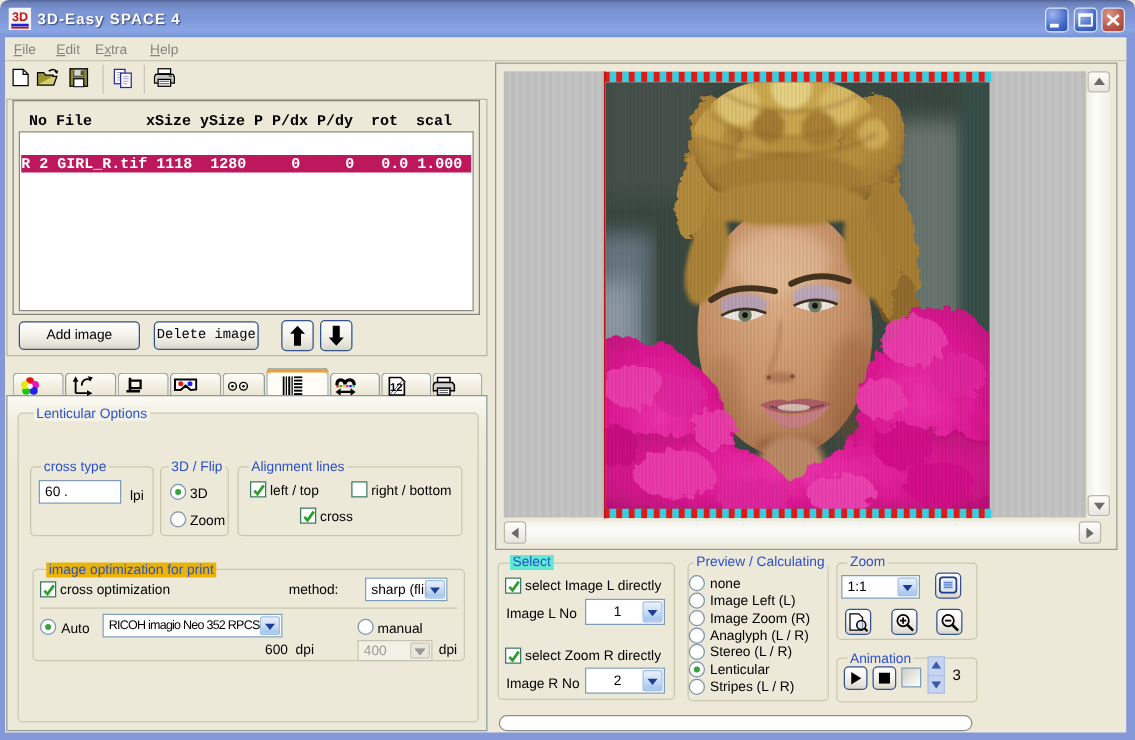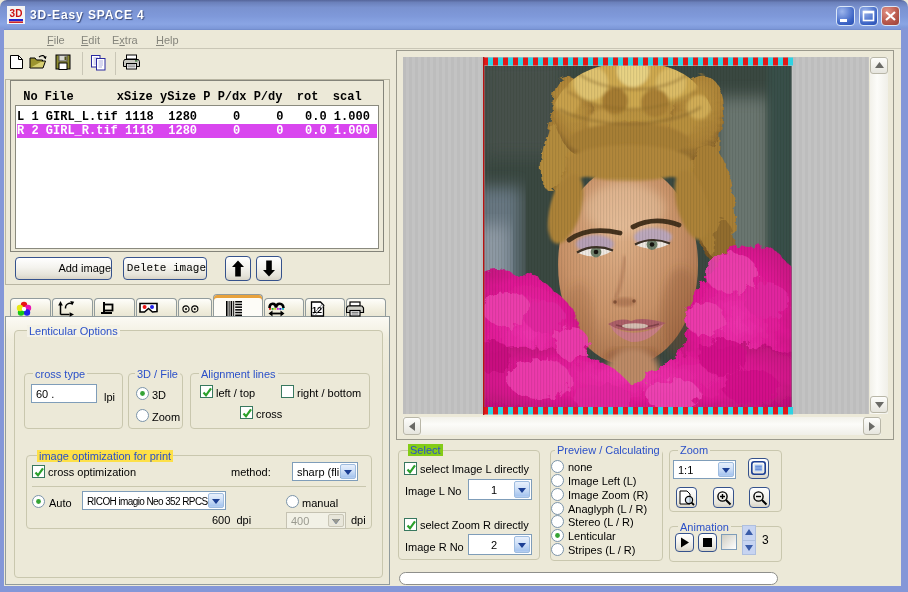--- a/index.html
+++ b/index.html
@@ -14,35 +14,35 @@
   #borderR { left:901px; top:28px; width:7px; height:560px; background:#8497d8; }
   #borderB { left:0; top:586px; width:908px; height:6px; background:#8497d8; }
   #appicon { left:7px; top:7px; width:17px; height:17px; background:#fff; border:1px solid #9aa8c8; }
   #apptitle { left:30px; top:8px; color:#fff; font-size:12px; font-weight:bold; letter-spacing:0.9px; text-shadow:1px 1px 1px #3a4a7a; }
   .tbtn { top:6px; width:19px; height:20px; border-radius:4px; border:1px solid #dbe7f7; }
   #btnmin  { left:836px; background:radial-gradient(circle at 30% 25%, #9cb5ec, #3a62c4 70%, #2a4fb0); }
   #btnmax  { left:859px; background:radial-gradient(circle at 30% 25%, #9cb5ec, #3a62c4 70%, #2a4fb0); }
   #btncls  { left:881px; background:radial-gradient(circle at 30% 25%, #e29286, #b6574a 60%, #9c4136); }
   
   #menubar { left:4px; top:30px; width:897px; height:19px; background:#ece9d8; font-size:11px; color:#85857c; }
-  #menubar span { position:absolute; top:4px;margin-left:36px; }
+  #menubar span { position:absolute; top:4px; }
   #menusep { left:4px; top:48px; width:897px; height:1px; background:#c9c6b6; }
   
   #toolbar { left:4px; top:49px; width:392px; height:29px; }
   .tsep { top:3px; width:1px; height:23px; background:#c9c6b6; }
   
   #panelA { left:5px; top:79px; width:385px; height:206px; border:1px solid #b8b5a2; background:#ece9d8; }
   #listframe { left:10px; top:80px; width:374px; height:172px; border:1px solid #84847a; }
   #listhdr { left:16px; top:90px; width:366px; height:12px; font-family:"Liberation Mono",monospace; font-weight:bold; font-size:12px; color:#000; white-space:pre; }
   #listbox { left:15px; top:105px; width:364px; height:144px; background:#fff; border:1px solid #8a8a7e; }
   .lrow { left:1px; width:360px; height:14px; font-family:"Liberation Mono",monospace; font-weight:bold; font-size:12px; white-space:pre; line-height:14px; }
   #row1 { top:4px; color:#000; }
-  #row2 { top:18px; color:#fff; background:#d946ef; }
-  
-  .xpbtn { border:1px solid #35528c; border-radius:4px; background:linear-gradient(#ffffff, #f4f3ee 45%, #e6e4da 80%, #d8d4c8 100%); font-size:11px; color:#000; text-align:right; }
+  #row2 { top:18px; color:#fff; background:#be185d; }
+  
+  .xpbtn { border:1px solid #35528c; border-radius:4px; background:linear-gradient(#ffffff, #f4f3ee 45%, #e6e4da 80%, #d8d4c8 100%); font-size:11px; color:#000; text-align:center; }
   #badd { left:15px; top:257px; width:97px; height:23px; line-height:21px; }
   #bdel { left:123px; top:257px; width:84px; height:23px; line-height:21px;font-family:Liberation Mono, monospace; }
   #bup  { left:225px; top:256px; width:26px; height:25px; }
   #bdn  { left:256px; top:256px; width:26px; height:25px; }
   
   .tab { top:298px; height:19px; border:1px solid #919b9c; border-bottom:none; border-radius:4px 4px 0 0; background:linear-gradient(#fefefa,#f1eede 60%,#e8e5d2); }
   #tabsel { left:213px; top:294px; width:50px; height:23px; border:1px solid #919b9c; border-bottom:none; border-radius:4px 4px 0 0; background:#fdfcf7; box-shadow:inset 0 3px #e8a23c; }
   #tabpanel { left:5px; top:316px; width:385px; height:269px; border:1px solid #919b9c; background:linear-gradient(#fbfaf4, #f0eddd 22px, #ece9d8 60px); }
   
   .gbox { border:1px solid #c9c7ae; border-radius:4px; }
@@ -84,21 +84,20 @@
   <span style="left:41px"><u>E</u>dit</span>
   <span style="left:72px">E<u>x</u>tra</span>
   <span style="left:116px"><u>H</u>elp</span>
 </div>
 <div id="menusep" class="abs"></div>
 <div id="toolbar" class="abs"></div>
 <div id="panelA" class="abs"></div>
 <div id="listframe" class="abs"></div>
 <div id="listhdr" class="abs"> No File      xSize ySize P P/dx P/dy  rot  scal</div>
 <div id="listbox" class="abs">
-  <div id="row1" class="abs lrow">L 1 GIRL_L.tif 1118  1280     0     0   0.0 1.000</div>
   <div id="row2" class="abs lrow">R 2 GIRL_R.tif 1118  1280     0     0   0.0 1.000</div>
 </div>
 <div id="badd" class="abs xpbtn">Add image</div>
 <div id="bdel" class="abs xpbtn">Delete image</div>
 <div id="bup" class="abs xpbtn"></div>
 <div id="bdn" class="abs xpbtn"></div>
 
 <div class="abs tab" style="left:10px;width:41px"></div>
 <div class="abs tab" style="left:52px;width:41px"></div>
 <div class="abs tab" style="left:94px;width:41px"></div>
@@ -112,21 +111,21 @@
 
 <div class="abs gbox" style="left:14px;top:330px;width:369px;height:248px;background:#ece9d8"></div>
 <div class="glabel" style="left:27px;top:325px;background:#f4f2e6">Lenticular Options</div>
 
 <div class="abs gbox" style="left:24px;top:373px;width:99px;height:56px"></div>
 <div class="glabel" style="left:33px;top:368px;background:#ece9d8">cross type</div>
 <input class="abs" style="left: 31px; top: 384px; width: 66px; height: 19px; border: 1px solid rgb(127, 157, 185); font-size: 11px; padding-left: 4px; font-family: &quot;Liberation Sans&quot;, sans-serif;" value="60 .">
 <div class="lbl" style="left:104px;top:391px">lpi</div>
 
 <div class="abs gbox" style="left:128px;top:373px;width:55px;height:56px"></div>
-<div class="glabel" style="left:135px;top:368px;background:#ece9d8">3D / File</div>
+<div class="glabel" style="left:135px;top:368px;background:#ece9d8">3D / Flip</div>
 <div class="rb c" style="left:136px;top:387px">
     <svg width="13" height="13" viewBox="0 0 13 13">
       <circle cx="5.5" cy="5.5" r="2.4" fill="#35a335"></circle>
     </svg>
   </div>
 <div class="lbl" style="left:152px;top:389px">3D</div>
 <div class="rb" style="left:136px;top:409px"></div>
 <div class="lbl" style="left:152px;top:411px">Zoom</div>
 
 <div class="abs gbox" style="left:190px;top:373px;width:180px;height:56px"></div>
@@ -140,21 +139,21 @@
 <div class="cb" style="left:281px;top:385px"></div>
 <div class="lbl" style="left:297px;top:387px">right / bottom</div>
 <div class="cb c" style="left:240px;top:406px">
     <svg width="13" height="13" viewBox="0 0 13 13">
       <path d="M2.5 6.5l2.5 2.8 5-7" stroke="#2ba12b" stroke-width="2.2" fill="none"></path>
     </svg>
   </div>
 <div class="lbl" style="left:256px;top:408px">cross</div>
 
 <div class="abs gbox" style="left:26px;top:455px;width:346px;height:74px"></div>
-<div class="glabel" style="left:37px;top:450px;background:#fde047">image optimization for print</div>
+<div class="glabel" style="left:37px;top:450px;background:#eab308">image optimization for print</div>
 <div class="cb c" style="left:32px;top:465px">
     <svg width="13" height="13" viewBox="0 0 13 13">
       <path d="M2.5 6.5l2.5 2.8 5-7" stroke="#2ba12b" stroke-width="2.2" fill="none"></path>
     </svg>
   </div>
 <div class="lbl" style="left:48px;top:466px">cross optimization</div>
 <div class="lbl" style="left:231px;top:466px">method:</div>
 <div class="combo" style="left:292px;top:462px;width:66px;height:19px">
     <span class="ctext">sharp (flip)</span>
     <span class="cbtn"></span>
@@ -337,21 +336,21 @@
   <ellipse cx="10" cy="300" rx="18" ry="16" fill="#c90f80"></ellipse>
  </g>
  <rect x="0" y="0" width="310" height="358" fill="url(#stripeP)"></rect>
 </g>
 <rect x="0" y="0.5" width="310" height="8" fill="url(#dashP)"></rect>
 <rect x="0" y="350" width="310" height="7.5" fill="url(#dashP)"></rect>
 <rect x="0" y="0" width="1.3" height="358" fill="#b81212"></rect>
 </svg>
 
 <div class="abs gbox" style="left:398px;top:450px;width:142px;height:110px"></div>
-<div class="glabel" style="left:408px;top:444px;background:#84cc16">Select</div>
+<div class="glabel" style="left:408px;top:444px;background:#5eead4">Select</div>
 <div class="cb c" style="left:404px;top:462px">
     <svg width="13" height="13" viewBox="0 0 13 13">
       <path d="M2.5 6.5l2.5 2.8 5-7" stroke="#2ba12b" stroke-width="2.2" fill="none"></path>
     </svg>
   </div>
 <div class="lbl" style="left:420px;top:463px">select Image L directly</div>
 <div class="lbl" style="left:405px;top:485px">Image L No</div>
 <div class="combo" style="left:468px;top:479px;width:64px;height:21px">
     <span class="ctext" style="left:22px">1</span>
     <span class="cbtn"></span>

